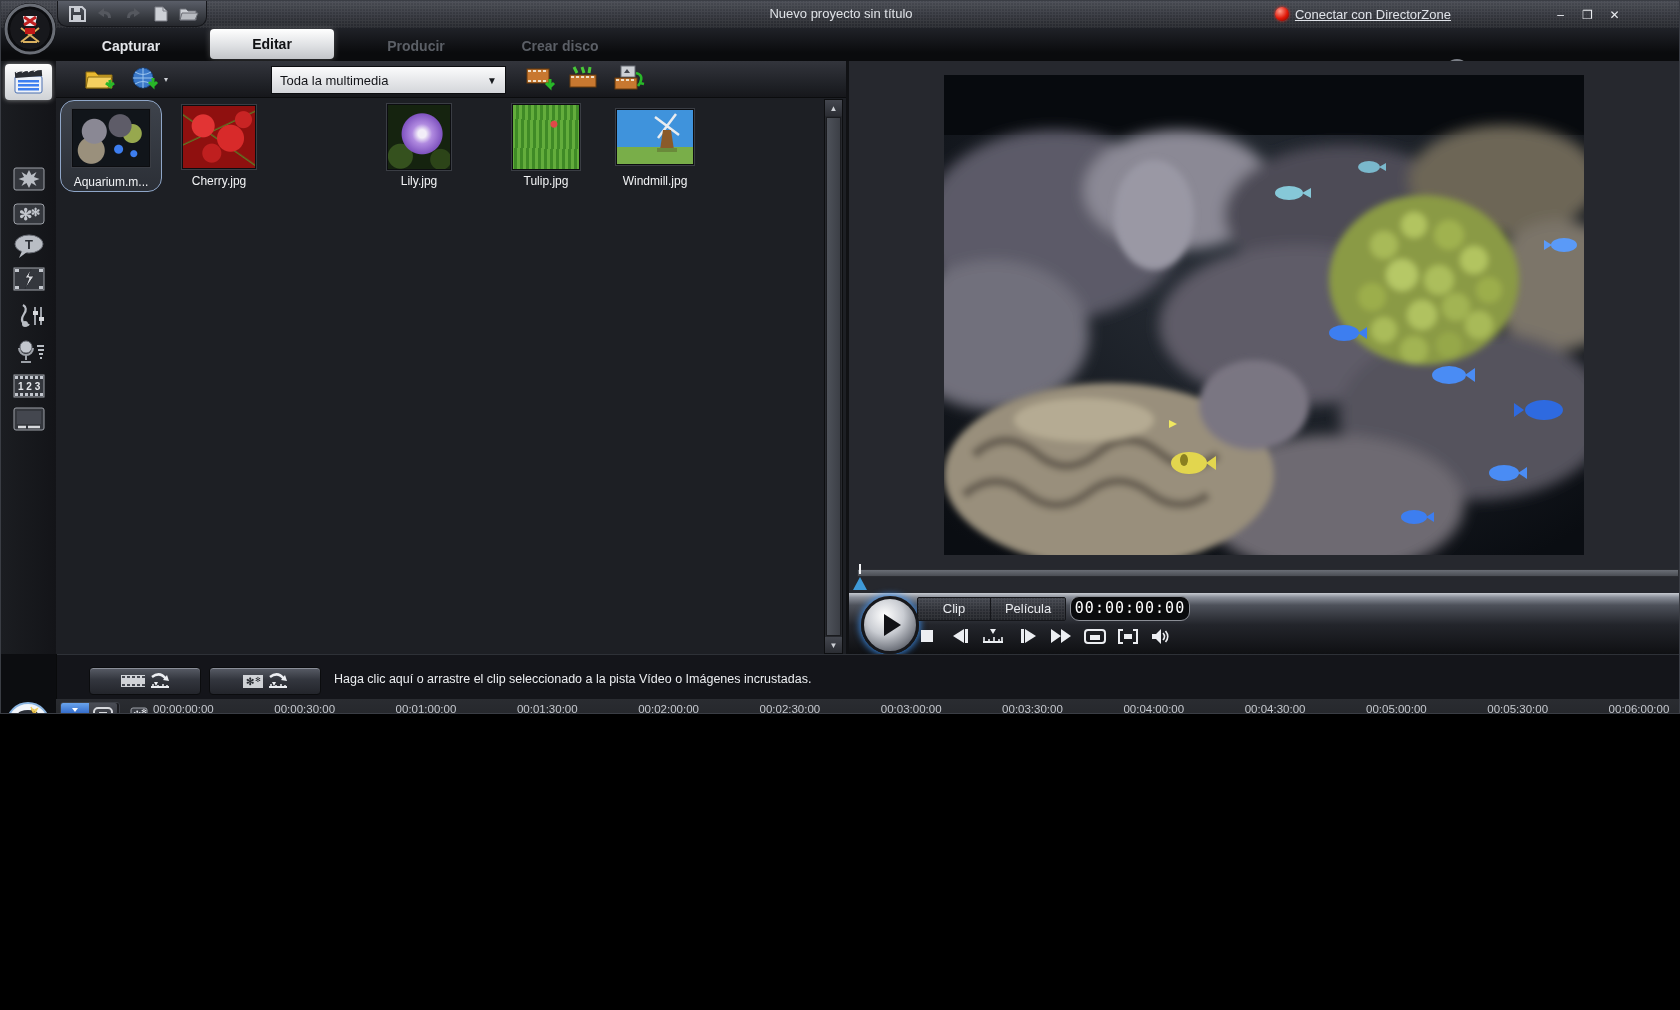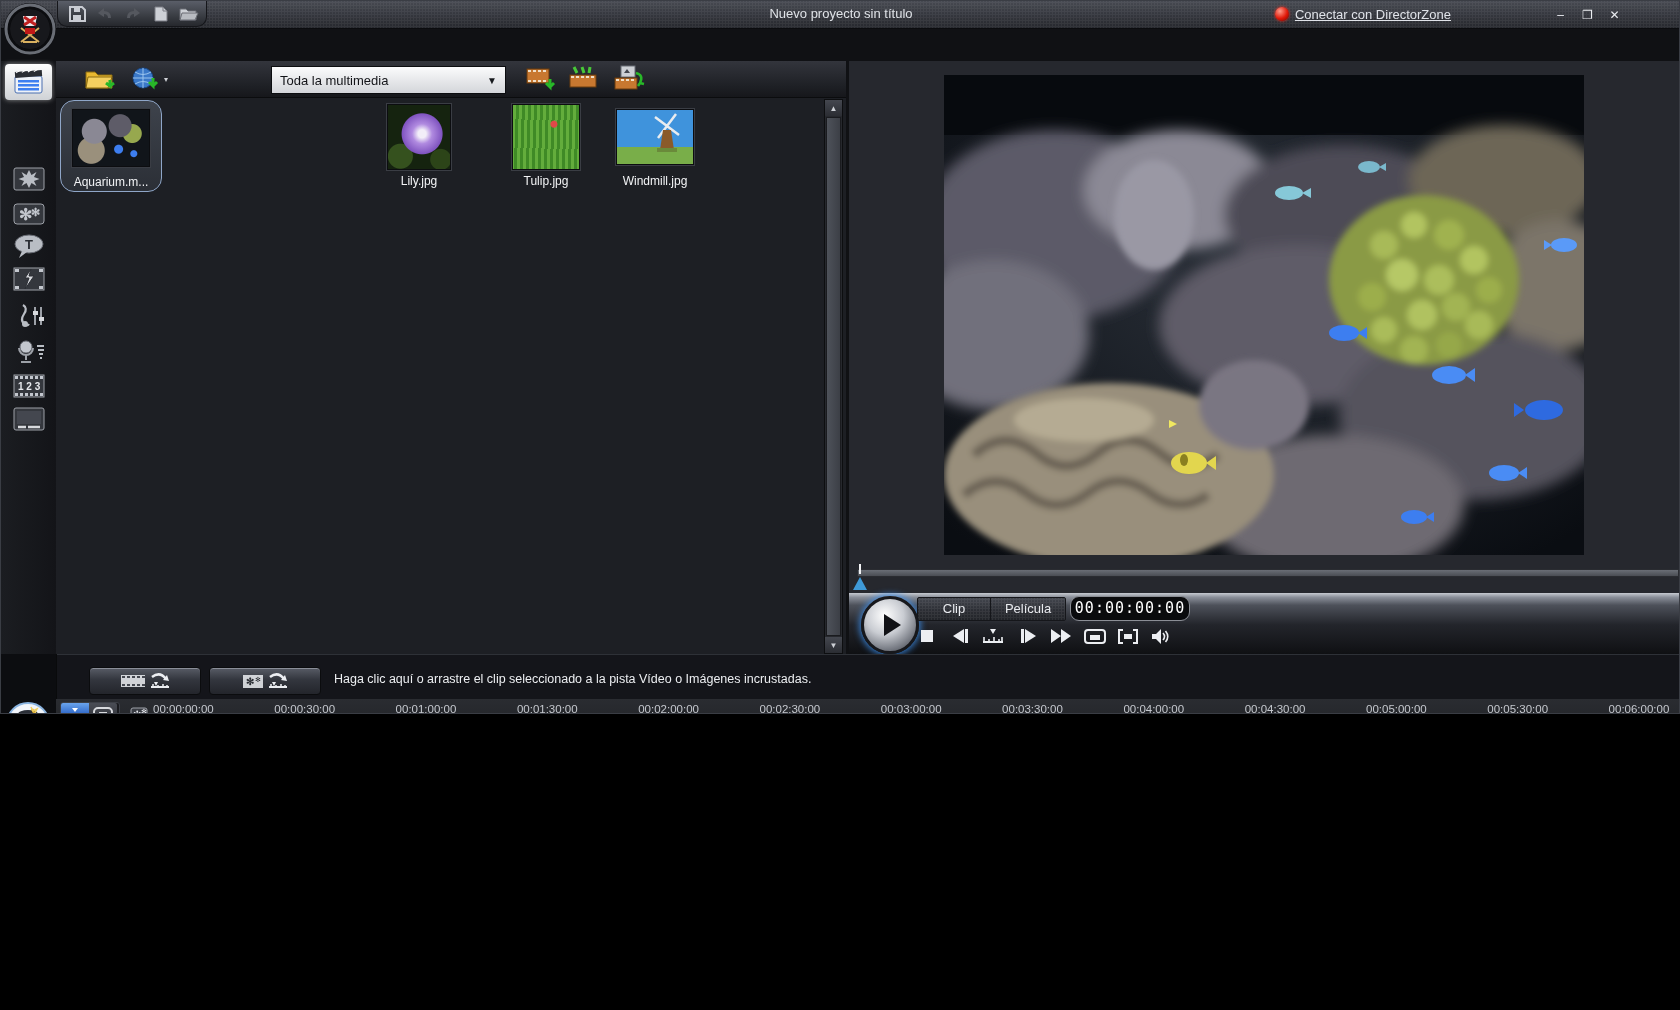--- a/index.html
+++ b/index.html
@@ -183,20 +183,35 @@
       <circle cx="27" cy="27" r="24" fill="none" stroke="#6a6e76" stroke-width="3"></circle>
       <circle cx="27" cy="27" r="20" fill="radial-gradient"></circle>
       <circle cx="27" cy="27" r="20" fill="#17181c"></circle>
       <path d="M20 14 h14 l-2 10 h-10 z" fill="#e8eaee"></path>
       <path d="M21 15 l12 8 M33 15 l-12 8" stroke="#c02020" stroke-width="3"></path>
       <path d="M18 26 l18 14 M36 26 l-18 14 M20 40 h14" stroke="#d8b060" stroke-width="2" fill="none"></path>
       <path d="M22 26 h10 v6 h-10 z" fill="#c01818"></path>
     </svg>
   </div>
 
+  <div id="tabbar" class="abs">
+    <div id="tab-capturar" class="tab abs">Capturar</div>
+    <div id="tab-editar" class="tab abs">Editar</div>
+    <div id="tab-producir" class="tab abs">Producir</div>
+    <div id="tab-crear" class="tab abs">Crear disco</div>
+    <div id="brand" class="abs">
+      <span>
+          <svg width="26" height="26">
+            <circle cx="13" cy="13" r="12" fill="#23252b" stroke="#7a7e86" stroke-width="2"></circle>
+            <path d="M13 5 L19 12 L15 12 L15 20 L11 20 L11 12 L7 12 Z" fill="#e8eaee"></path>
+          </svg>
+        </span>
+      <span class="name">PowerDirector</span>
+    </div>
+  </div>
 
   <div id="roomsbar" class="abs">
     <div id="room-media" class="room">
       <svg width="34" height="28">
           <rect x="3" y="8" width="27" height="17" rx="2" fill="#eef2f8" stroke="#4a6fb0"></rect>
           <rect x="3" y="3" width="27" height="6" fill="#2a2d33" transform="rotate(-4 16 6)"></rect>
           <path d="M4 4 l4 -2 M10 4 l4 -2 M16 4 l4 -2 M22 4 l4 -2" stroke="#fff" transform="rotate(-4 16 6)"></path>
           <rect x="6" y="12" width="21" height="2.5" fill="#3d7ef0"></rect>
           <rect x="6" y="16" width="21" height="2.5" fill="#3d7ef0"></rect>
           <rect x="6" y="20" width="21" height="2.5" fill="#3d7ef0"></rect>
@@ -305,20 +320,24 @@
             <path d="M2 14h3v2H2z M7 14h3v2H7z M12 14h3v2h-3z M17 14h3v2h-3z" fill="#f0e0c8"></path>
             <path d="M22 8 q8 2 4 10 l-2 3 m2 -3 l4 1" stroke="#28b828" stroke-width="2.5" fill="none"></path>
           </svg>
       </span>
     </div>
 
     <div id="lib-items" class="abs">
       <div class="cell sel" style="left:4px;">
         <div class="thumb th-aquarium"></div>
         <div class="name">Aquarium.m...</div>
+      </div>
+      <div class="cell" style="left:113px;">
+        <div class="thumb th-cherry"></div>
+        <div class="name">Cherry.jpg</div>
       </div>
       <div class="cell" style="left:313px;">
         <div class="thumb th-lily"></div>
         <div class="name">Lily.jpg</div>
       </div>
       <div class="cell" style="left:440px;">
         <div class="thumb th-tulip"></div>
         <div class="name">Tulip.jpg</div>
       </div>
       <div class="cell" style="left:549px;">

